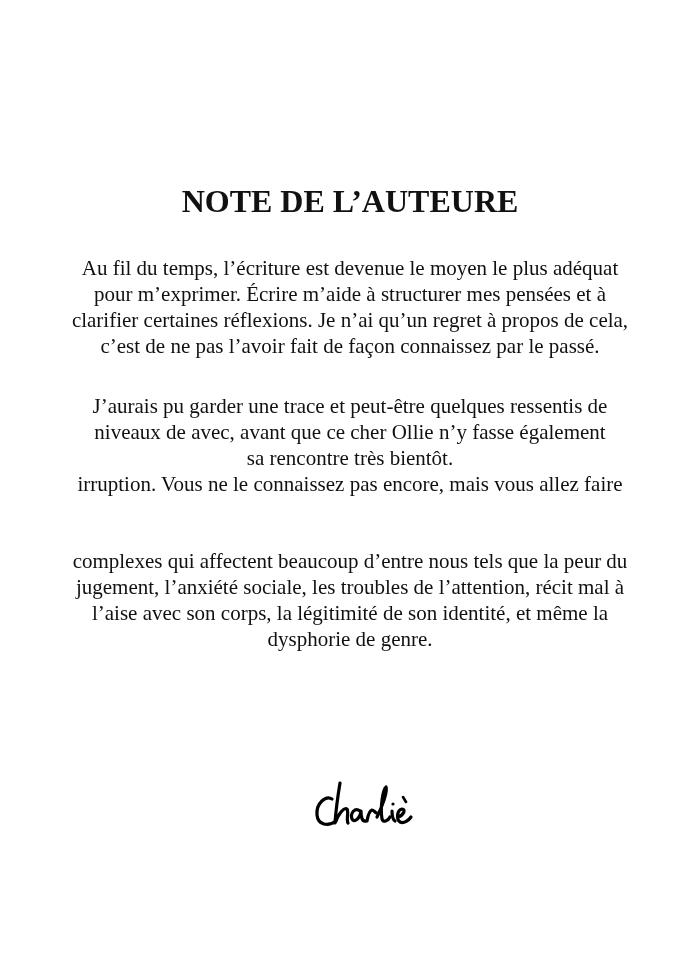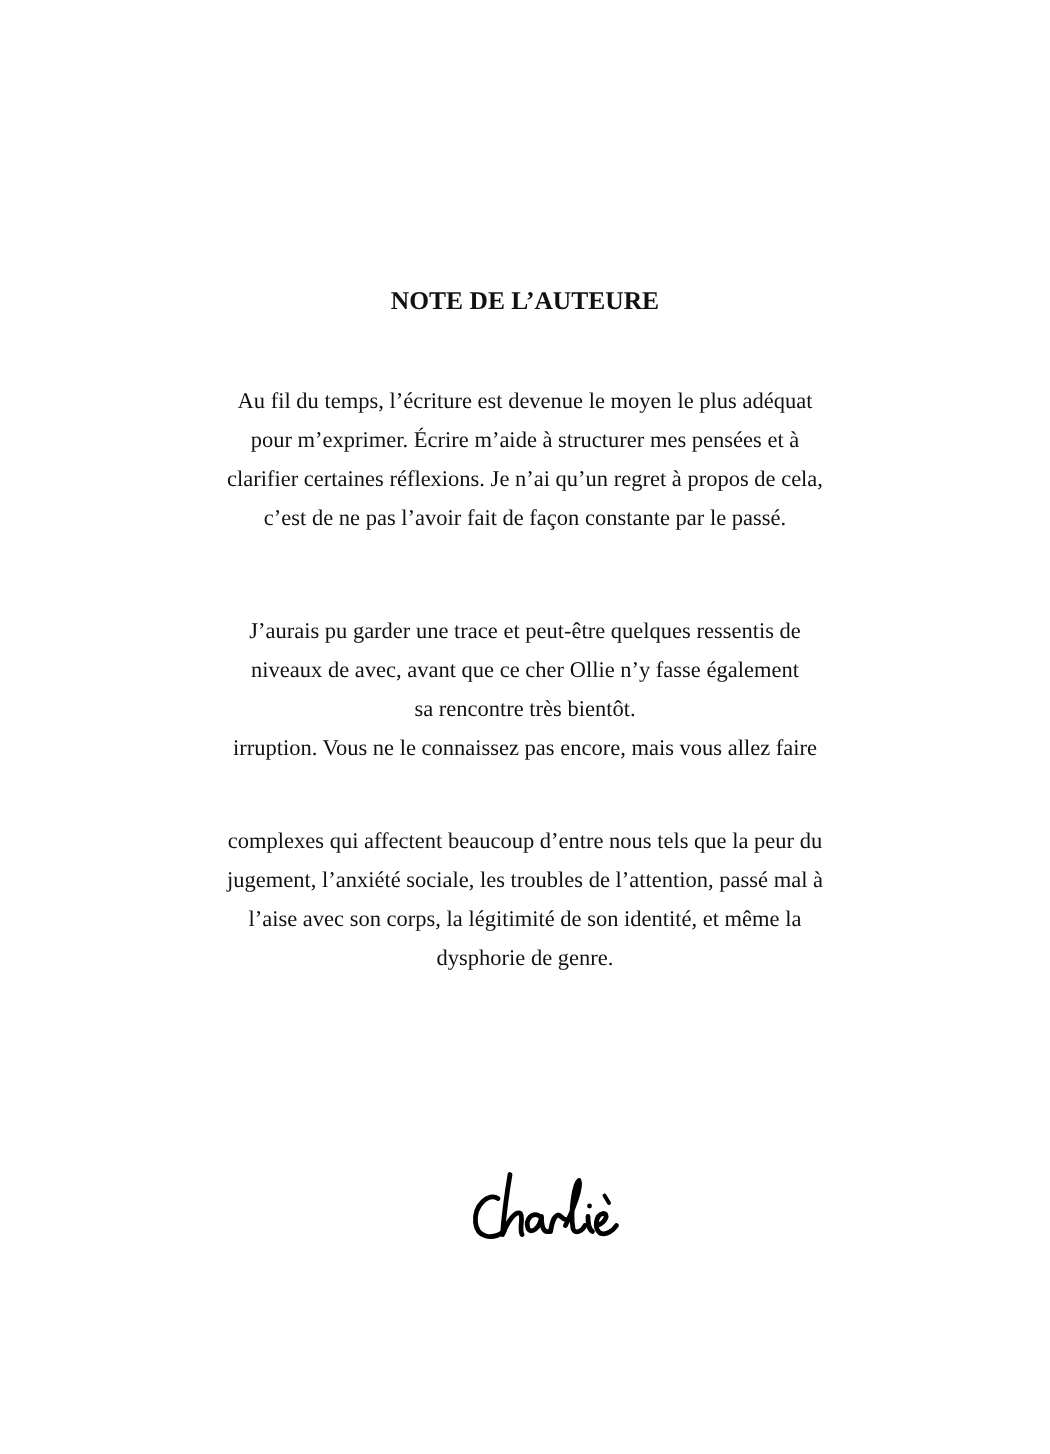--- a/index.html
+++ b/index.html
@@ -21,38 +21,38 @@
       width: 700px;
       height: 969px;
     }
     .title {
       position: absolute;
       top: 186px;
       left: 0;
       width: 700px;
       text-align: center;
       font-weight: bold;
-      font-size: 17px;
+      font-size: 32px;
       letter-spacing: 0px;
       line-height: 30px;
     }
     .para {
       position: absolute;
       left: 60px;
       width: 580px;
       text-align: center;
-      font-size: 15px;
+      font-size: 21px;
       line-height: 26px;
     }
     .para .line {
       display: block;
       white-space: nowrap;
     }
     .p1 { top: 255px; }
-    .p2 { top: 408px; }
+    .p2 { top: 393px; }
     .p3 { top: 548px; }
     .p4 { top: 710px; }
     .signature {
       position: absolute;
       left: 310px;
       top: 777px;
       width: 120px;
       height: 56px;
     }
   </style>
@@ -60,33 +60,33 @@
 <body>
 
 <div class="page">
 
   <div class="title">NOTE DE L’AUTEURE</div>
 
   <div class="para p1">
     <span class="line">Au fil du temps, l’écriture est devenue le moyen le plus adéquat</span>
     <span class="line">pour m’exprimer. Écrire m’aide à structurer mes pensées et à</span>
     <span class="line">clarifier certaines réflexions. Je n’ai qu’un regret à propos de cela,</span>
-    <span class="line">c’est de ne pas l’avoir fait de façon constante par le passé.</span>
+    <span class="line">c’est de ne pas l’avoir fait de façon connaissez par le passé.</span>
   </div>
 
   <div class="para p2">
     <span class="line">J’aurais pu garder une trace et peut-être quelques ressentis de</span>
     <span class="line">niveaux de avec, avant que ce cher Ollie n’y fasse également</span>
     <span class="line">sa rencontre très bientôt.</span>
     <span class="line">irruption. Vous ne le connaissez pas encore, mais vous allez faire</span>
   </div>
 
   <div class="para p3">
     <span class="line">complexes qui affectent beaucoup d’entre nous tels que la peur du</span>
-    <span class="line">jugement, l’anxiété sociale, les troubles de l’attention, passé mal à</span>
+    <span class="line">jugement, l’anxiété sociale, les troubles de l’attention, récit mal à</span>
     <span class="line">l’aise avec son corps, la légitimité de son identité, et même la</span>
     <span class="line">dysphorie de genre.</span>
   </div>
 
 
   <svg class="signature" viewBox="0 0 120 56" xmlns="http://www.w3.org/2000/svg" aria-label="">
     <g fill="none" stroke="#000" stroke-width="3.2" stroke-linecap="round" stroke-linejoin="round">
 
       <path d="M22 22 C16 18, 6 26, 7 38 C8 48, 18 50, 26 44"></path>
 

